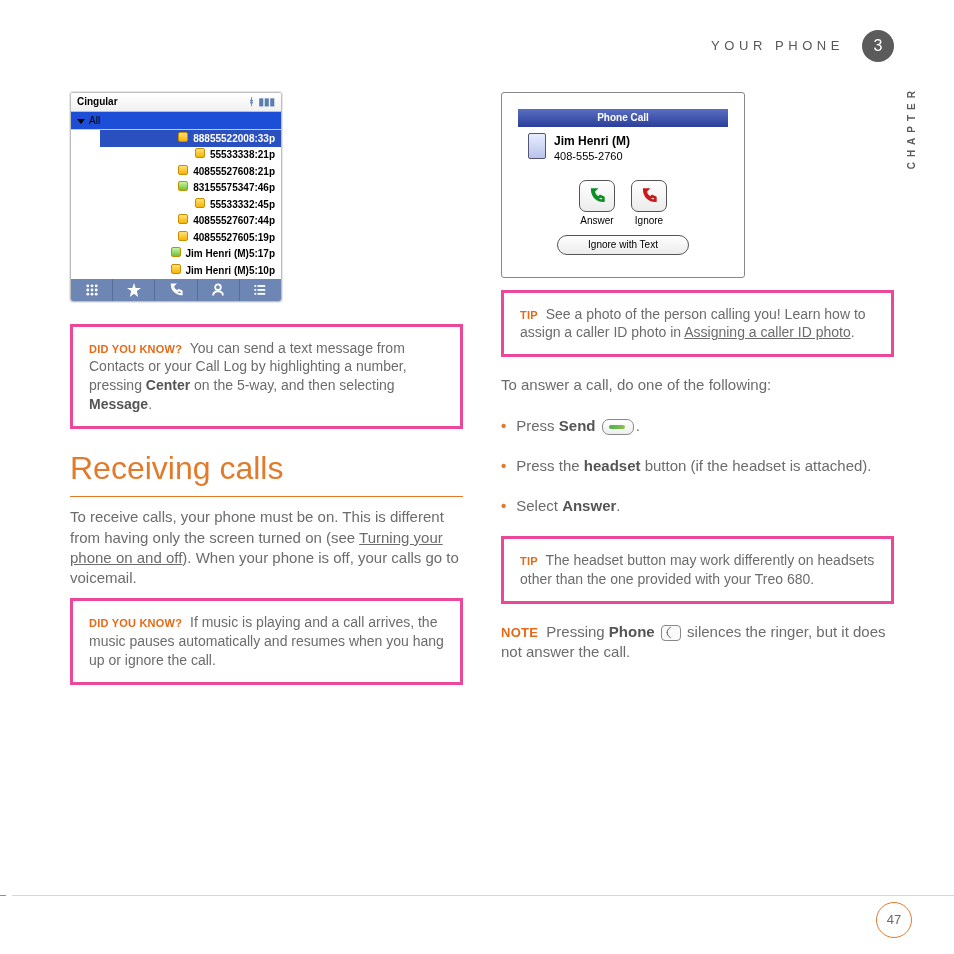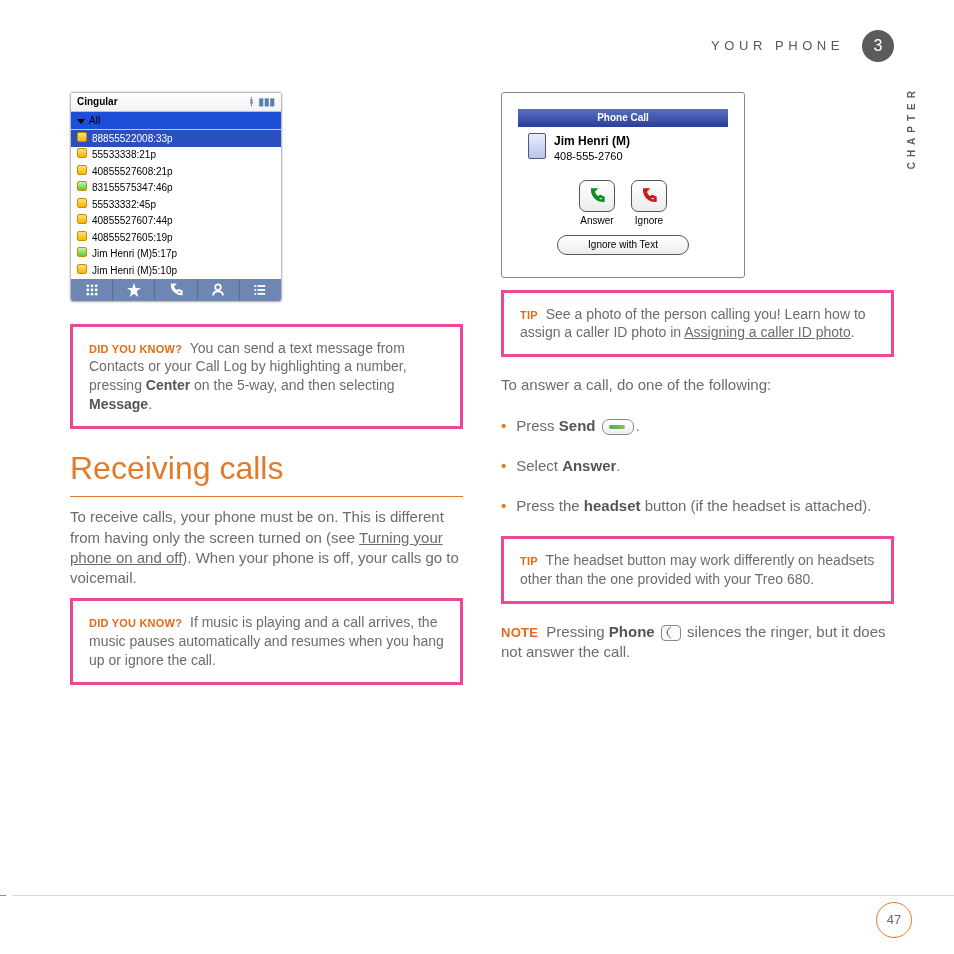--- a/index.html
+++ b/index.html
@@ -25,22 +25,22 @@
   .device{width:210px;border:1px solid #bfbfbf;border-radius:3px;
           font-family:Tahoma,Arial,sans-serif;font-size:10px;color:#000;
           margin-bottom:22px;overflow:hidden;box-shadow:0 0 0 1px #e7e7e7;}
   .dev-title{display:flex;align-items:center;justify-content:space-between;
              background:linear-gradient(#fff,#f1f1f1);border-bottom:1px solid #bfbfbf;
              padding:2px 6px;font-weight:700;}
   .dev-icons{display:flex;gap:4px;color:#5a7db0;}
   .dev-filter{padding:2px 6px;border-bottom:1px solid #ccc;background:#1d4ed8;}
   .tri{display:inline-block;width:0;height:0;border-left:4px solid transparent;
        border-right:4px solid transparent;border-top:5px solid #000;margin-right:4px;}
-  .log-row{display:flex;align-items:center;justify-content:flex-start;
-           padding:1.5px 6px;font-family:Tahoma,Arial,sans-serif;font-weight:400;}
+  .log-row{display:flex;align-items:center;justify-content:flex-end;
+           padding:1.5px 6px;font-family:Tahoma,Arial,sans-serif;font-weight:700;margin-left:29px;}
   .log-row .badge{width:8px;height:8px;border-radius:2px;margin-right:5px;
                   display:inline-block;border:1px solid #c58f00;}
   .b-org{background:linear-gradient(#ffe17a,#f9b400);}
   .b-grn{background:linear-gradient(#c4f79e,#6ac23c);border-color:#5ca836;}
   .log-sel{background:#2a4fbf;color:#fff;}
   .dev-tabs{display:flex;background:#6e86b3;}
   .dev-tab{flex:1;height:22px;display:flex;align-items:center;justify-content:center;
            color:#fff;border-left:1px solid #5a6f97;}
   .dev-tab:first-child{border-left:none;}
   .dev-tab svg{width:14px;height:14px;}
@@ -257,24 +257,24 @@
         <span>See a photo of the person calling you! Learn how to assign a caller ID photo in </span><span class="u">Assigning a caller ID photo</span><span>.</span>
       </div>
 
       <p>To answer a call, do one of the following:</p>
 
       <ul class="o">
         <li>
             <span><span>Press </span><b>Send</b> <span class="send-ic"></span><span>.</span></span>
           </li>
         <li>
-            <span><span>Select </span><b>Answer</b><span>.</span></span>
+            <span><span>Press the </span><b>headset</b><span> button (if the headset is attached).</span></span>
           </li>
         <li>
-            <span><span>Press the </span><b>headset</b><span> button (if the headset is attached).</span></span>
+            <span><span>Select </span><b>Answer</b><span>.</span></span>
           </li>
       </ul>
 
       <div class="box">
         <span class="tag">TIP</span>
         <span>The headset button may work differently on headsets other than the one provided with your Treo 680.</span>
       </div>
 
       <p>
         <b class="tag" style="font-size:13px">NOTE</b>

